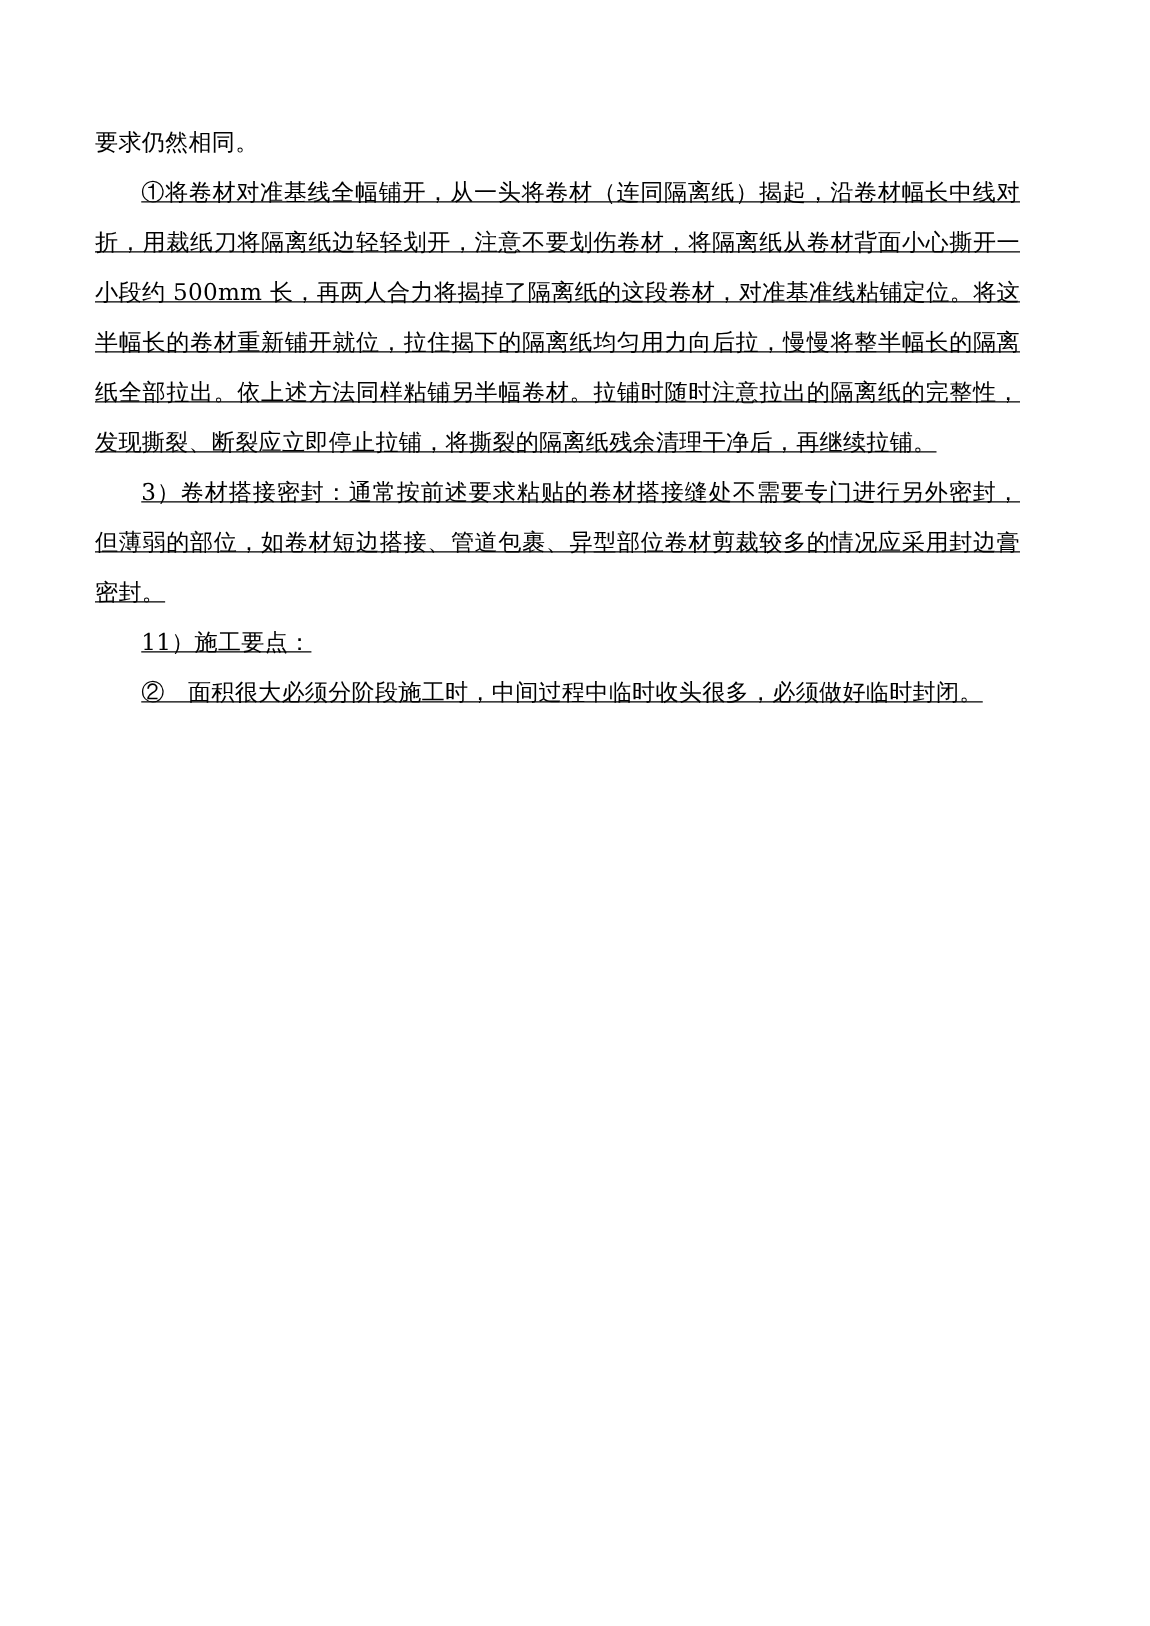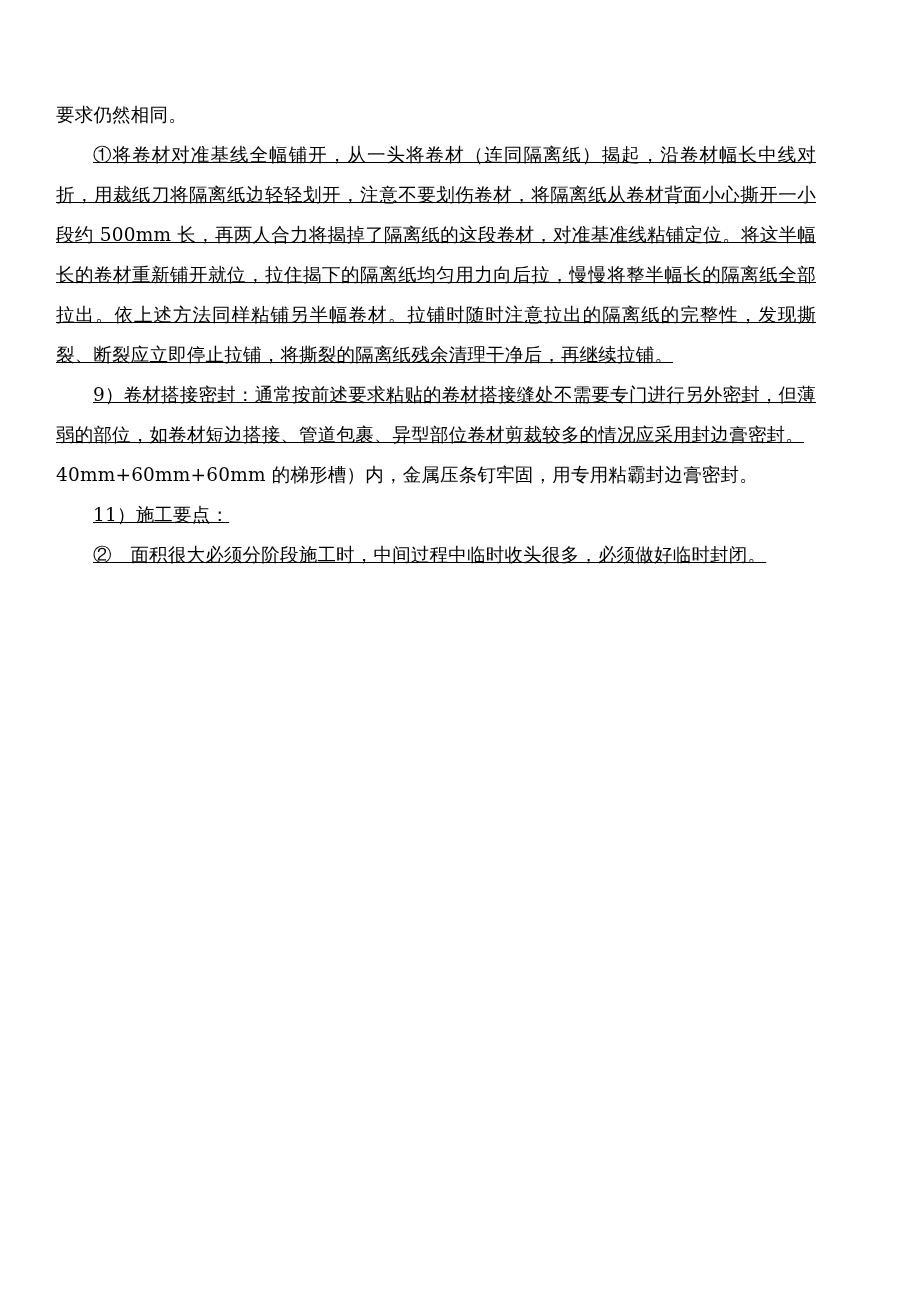--- a/index.html
+++ b/index.html
@@ -11,21 +11,21 @@
     width: 920px;
     height: 1301px;
     font-family: "DejaVu Serif", "Liberation Serif", serif;
     color: #000000;
   }
   .page {
     position: relative;
     width: 920px;
     height: 1301px;
     box-sizing: border-box;
-    padding: 95px 104px 60px 56px;
+    padding: 95px 104px 60px 76px;
     background: #ffffff;
   }
   .doc-body {
     font-size: 18.5px;
     line-height: 40px;
     text-align: justify;
     text-justify: inter-ideograph;
     letter-spacing: 0.2px;
   }
   p.para {
@@ -38,19 +38,18 @@
     text-decoration: underline;
   }
 </style>
 </head>
 <body>
 
 <div class="page">
   <div class="doc-body">
     <p class="para">要求仍然相同。</p>
     <p class="para indent2">①将卷材对准基线全幅铺开，从一头将卷材（连同隔离纸）揭起，沿卷材幅长中线对折，用裁纸刀将隔离纸边轻轻划开，注意不要划伤卷材，将隔离纸从卷材背面小心撕开一小段约 500mm 长，再两人合力将揭掉了隔离纸的这段卷材，对准基准线粘铺定位。将这半幅长的卷材重新铺开就位，拉住揭下的隔离纸均匀用力向后拉，慢慢将整半幅长的隔离纸全部拉出。依上述方法同样粘铺另半幅卷材。拉铺时随时注意拉出的隔离纸的完整性，发现撕裂、断裂应立即停止拉铺，将撕裂的隔离纸残余清理干净后，再继续拉铺。</p>
-    <p class="para indent2">9）卷材搭接密封：通常按前述要求粘贴的卷材搭接缝处不需要专门进行另外密封，但薄弱的部位，如卷材短边搭接、管道包裹、异型部位卷材剪裁较多的情况应采用封边膏密封。</p>
-    <p class="para">40mm+60mm+60mm 的梯形槽）内，金属压条钉牢固，用专用粘霸封边膏密封。</p>
+    <p class="para indent2">3）卷材搭接密封：通常按前述要求粘贴的卷材搭接缝处不需要专门进行另外密封，但薄弱的部位，如卷材短边搭接、管道包裹、异型部位卷材剪裁较多的情况应采用封边膏密封。</p>
     <p class="para indent2">11）施工要点：</p>
     <p class="para indent2">②　面积很大必须分阶段施工时，中间过程中临时收头很多，必须做好临时封闭。</p>
 
   </div>
 </div>
 
 </body></html>

